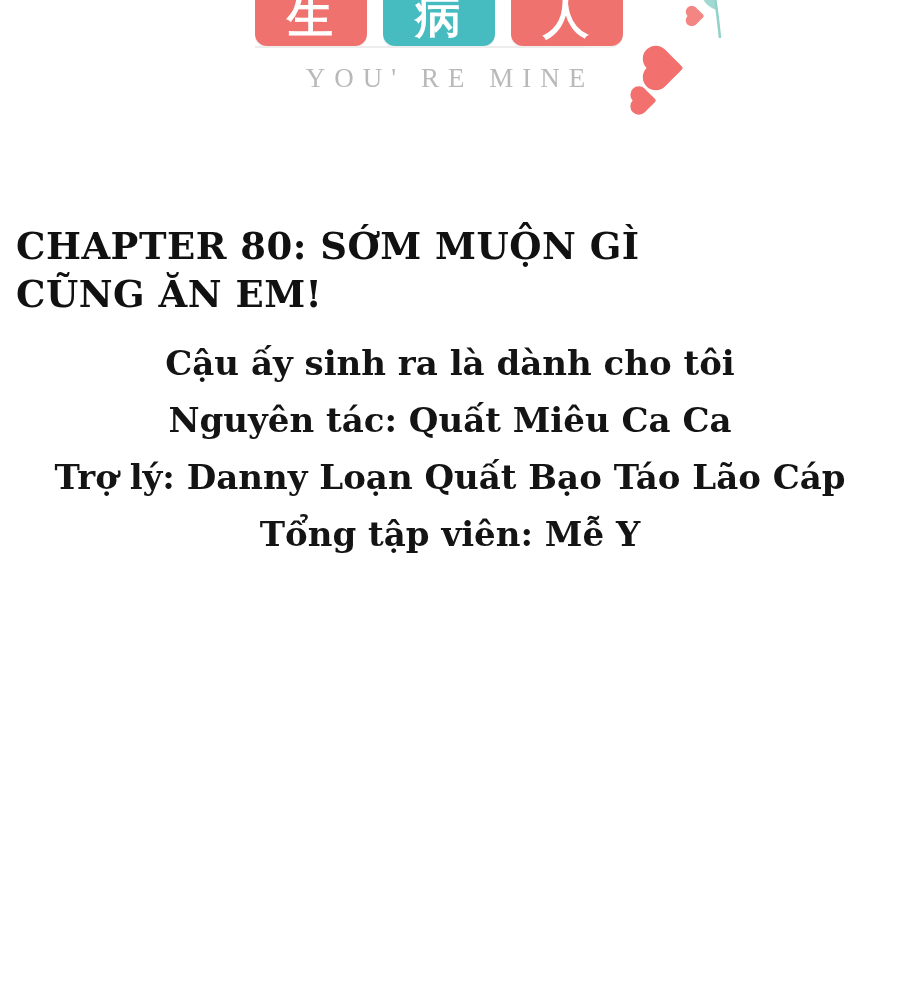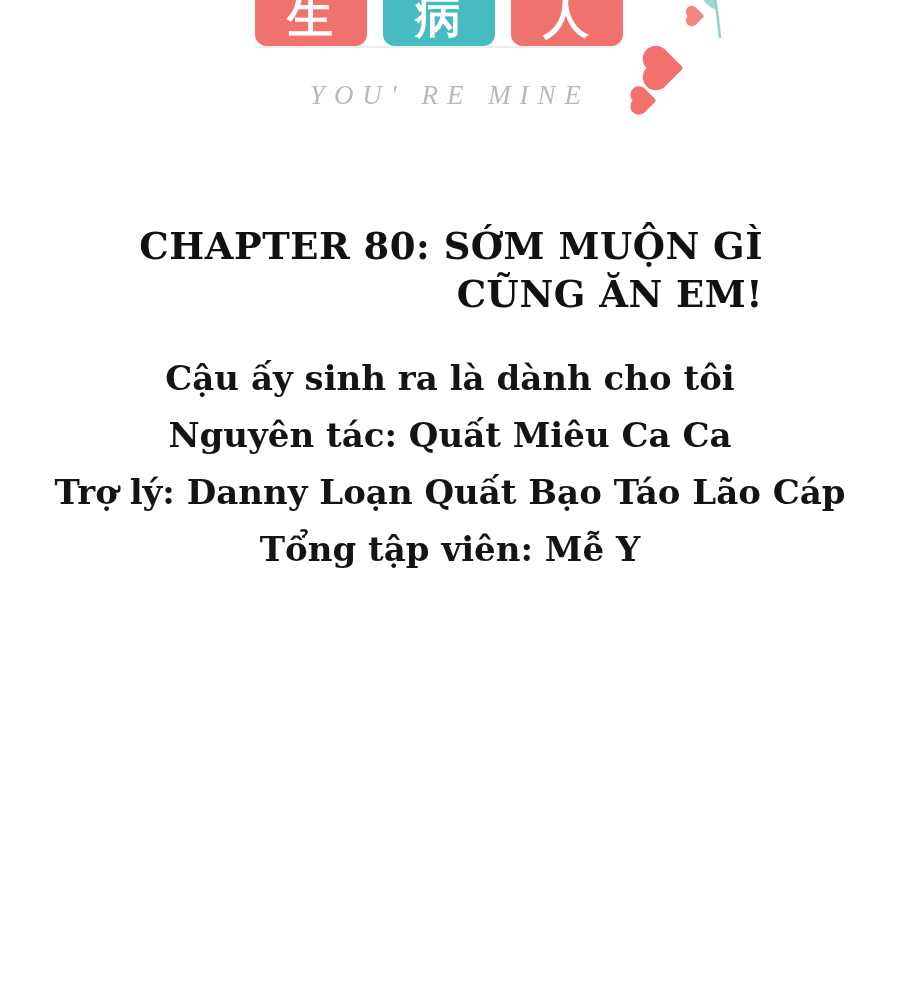--- a/index.html
+++ b/index.html
@@ -58,28 +58,27 @@
     line-height: 48px;
     letter-spacing: 2px;
   }
   .blk-1 { width: 112px; height: 108px; background: #f0726f; }
   .blk-2 { width: 112px; height: 108px; background: #47bcc0; }
   .blk-3 { width: 112px; height: 108px; background: #f0726f; }
 
   .logo-sub {
     position: absolute;
     left: 0;
-    top: 80px;
+    top: 63px;
     width: 900px;
     text-align: center;
     font-family: "Liberation Serif", serif;
     font-size: 27px;
     letter-spacing: 9px;
     color: #b9b9b9;
-    font-style: italic;
   }
   .logo-rule {
     position: absolute;
     left: 255px;
     top: 46px;
     width: 330px;
     height: 2px;
     background: #ededed;
   }
 
@@ -110,37 +109,37 @@
     position: absolute;
     left: 690px;
     top: -30px;
     width: 60px;
     height: 70px;
   }
 
   
   .chapter-title {
     position: absolute;
-    left: 0;
+    left: 16px;
     top: 222px;
     width: 763px;
-    text-align: right;
+    text-align: left;
     font-family: "DejaVu Serif", serif;
     font-weight: bold;
     font-size: 37px;
     line-height: 48px;
     letter-spacing: 0.5px;
     color: #111111;
   }
 
   
   .credits {
     position: absolute;
     left: 0;
-    top: 350px;
+    top: 335px;
     width: 900px;
     text-align: center;
   }
   .credit-line {
     font-family: "DejaVu Serif", serif;
     font-weight: bold;
     font-size: 34px;
     line-height: 57px;
     color: #141414;
     white-space: nowrap;

